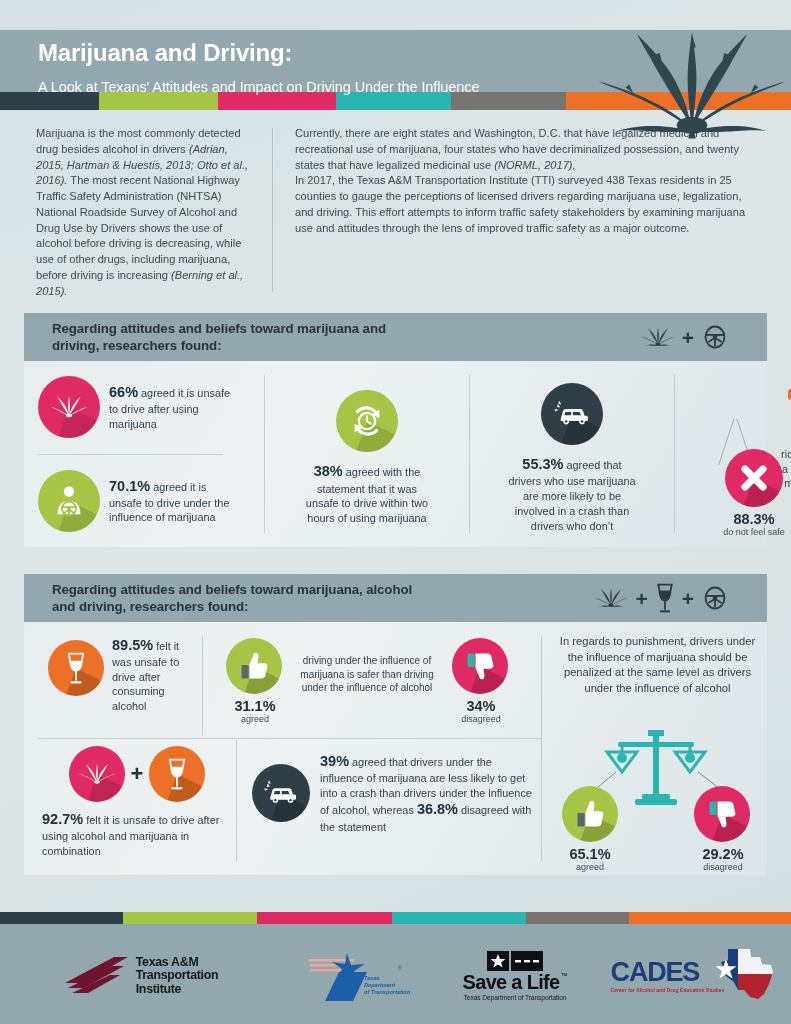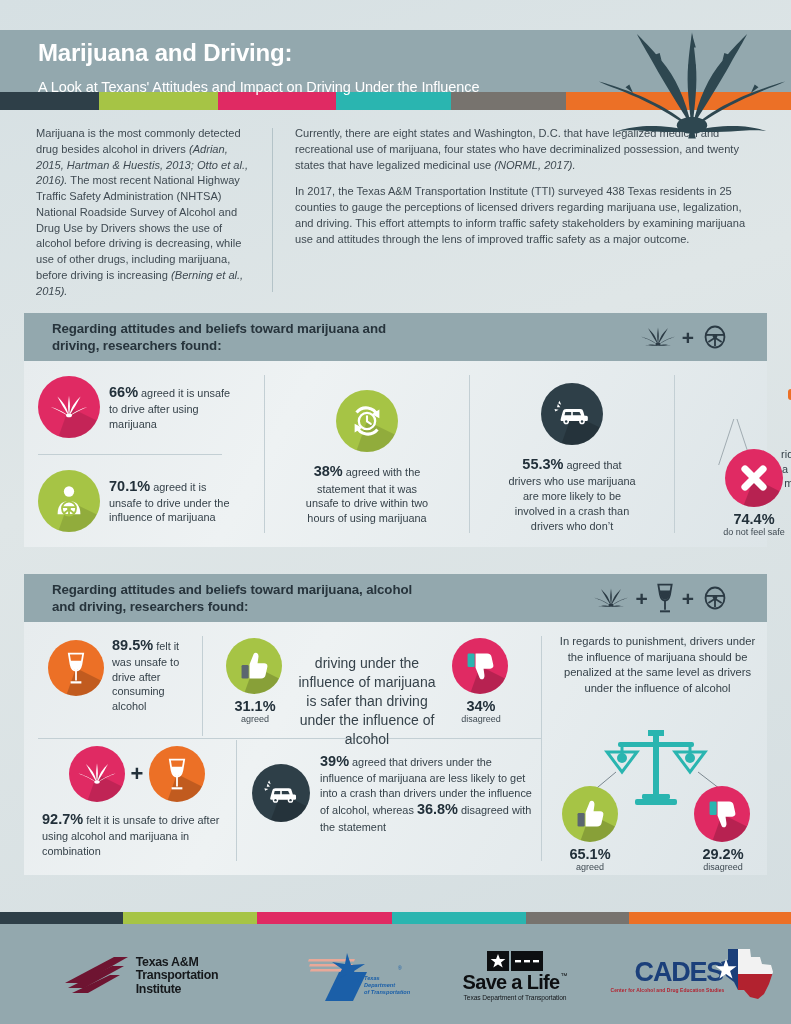--- a/index.html
+++ b/index.html
@@ -26,21 +26,21 @@
   .colorbar > div { height:100%; }
 
   .leaf-header { position:absolute; right:4px; top:26px; width:190px; height:115px; z-index:4; pointer-events:none;}
 
   
   .intro { position:absolute; left:0; top:126px; width:791px; height:172px; display:flex; }
   .intro-col { font-size:11.1px; line-height:1.42; color:#3f4a52; }
   .intro-left { width:272px; padding-left:36px; padding-right:14px; }
   .intro-div { width:1px; background:#b4c3c8; margin-top:2px; margin-bottom:6px; }
   .intro-right { flex:1; padding-left:22px; padding-right:30px; }
-  .intro-right p + p { margin-top:11px; }
+  .intro-right p + p { }
   .cite { font-style:italic; }
 
   
   .section { position:absolute; left:24px; width:743px; }
   .sec-head {
     height:48px; background:#93a8ae; display:flex; align-items:center;
     padding-left:28px; padding-right:22px; position:relative;
   }
   .sec-head-text { font-size:13.3px; font-weight:bold; color:#27343c; line-height:1.28; letter-spacing:-0.1px;}
   .sec-head-icons { position:absolute; right:38px; top:50%; transform:translateY(-50%);
@@ -82,21 +82,21 @@
   .footer-bar { position:absolute; left:0; top:0; width:791px; height:12px; display:flex; }
   .footer-bar > div { height:100%; }
   .logos { position:absolute; left:0; top:12px; width:791px; height:104px;
            display:flex; align-items:center; }
   .logo { display:flex; align-items:center; justify-content:center; }
 
   .tti-txt { font-size:12.4px; font-weight:bold; color:#15181b; line-height:1.06; letter-spacing:-0.3px; }
   .txdot-txt { font-size:5.6px; font-style:italic; font-weight:bold; color:#1b5fa8; line-height:1.28; }
   .sal-txt { font-size:20px; font-weight:bold; color:#0d0f11; letter-spacing:-0.7px; line-height:1; }
   .sal-sub { font-size:6.7px; color:#15181b; letter-spacing:-0.1px; margin-top:2px; }
-  .cades-txt { font-size:27px; font-weight:bold; color:#1b3f7a; letter-spacing:-1.2px; line-height:1;margin-left:24px; }
+  .cades-txt { font-size:27px; font-weight:bold; color:#1b3f7a; letter-spacing:-1.2px; line-height:1; }
   .cades-sub { font-size:4.9px; font-weight:bold; color:#b2222f; letter-spacing:0.1px; margin-top:2px;}
 </style>
 </head>
 <body>
 
 <div class="page">
 
   <div class="header-band"></div>
 
   <div class="header-text">
@@ -311,21 +311,21 @@
             <path d="M29 29 L58 44 L58 58 L18 58 Z" fill="rgba(0,0,0,0.18)"></path>
           </svg>
           <svg width="32" height="32" viewBox="0 0 32 32">
             <g stroke="#fff" stroke-width="7.2" stroke-linecap="round">
               <path d="M7 7 L25 25"></path>
                 <path d="M25 7 L7 25"></path>
             </g>
           </svg>
         </div>
         <div style="position:absolute;left:14px;top:150px;width:74px;text-align:center;">
-          <div class="pct-big">74.4%</div>
+          <div class="pct-big">88.3%</div>
           <div class="pct-lab">do not feel safe</div>
         </div>
 
         <div style="position:absolute;left:78px;top:86px;width:88px;text-align:center;font-size:10.9px;line-height:1.35;color:#36424a;">riding in a car with a driver who used marijuana before driving</div>
 
         <div class="circle" style="position:absolute;left:162px;top:88px;width:58px;height:58px;background:#a6c445;">
           <svg class="shadow" width="58" height="58" viewBox="0 0 58 58">
             <path d="M29 29 L58 44 L58 58 L18 58 Z" fill="rgba(0,0,0,0.18)"></path>
           </svg>
           <svg width="34" height="34" viewBox="0 0 34 34">
@@ -412,21 +412,21 @@
           </svg>
           <svg width="32" height="32" viewBox="0 0 36 36">
             <rect x="4" y="17" width="8" height="15" rx="1.4" fill="#5b6670"></rect>
             <path d="M13 16 L13 32 L26 32 C29 32 30.5 30.5 31 28 L33 19 C33.5 16.5 32 15 29.5 15 L22 15 L23 8 C23.4 5 22 3 20 3 C18.6 3 17.7 4 17.2 5.6 L13 16 Z" fill="#fff"></path>
           </svg>
         </div>
         <div style="position:absolute;left:8px;top:62px;width:62px;text-align:center;">
           <div class="pct-big">31.1%</div>
           <div class="pct-lab">agreed</div>
         </div>
-        <div style="position:absolute;left:76px;top:18px;width:150px;text-align:center;font-size:14px;line-height:1.36;color:#36424a;">driving under the influence of marijuana is safer than driving under the influence of alcohol</div>
+        <div style="position:absolute;left:76px;top:18px;width:150px;text-align:center;font-size:10px;line-height:1.36;color:#36424a;">driving under the influence of marijuana is safer than driving under the influence of alcohol</div>
         <div class="circle" style="position:absolute;left:236px;top:2px;width:56px;height:56px;background:#e02a63;">
           <svg class="shadow" width="56" height="56" viewBox="0 0 56 56">
             <path d="M28 28 L56 42 L56 56 L18 56 Z" fill="rgba(0,0,0,0.18)"></path>
           </svg>
           <svg width="32" height="32" viewBox="0 0 36 36">
             <rect x="4" y="4" width="8" height="15" rx="1.4" fill="#2ab5b0"></rect>
             <path d="M13 20 L13 4 L26 4 C29 4 30.5 5.5 31 8 L33 17 C33.5 19.5 32 21 29.5 21 L22 21 L23 28 C23.4 31 22 33 20 33 C18.6 33 17.7 32 17.2 30.4 L13 20 Z" fill="#fff"></path>
           </svg>
         </div>
         <div style="position:absolute;left:234px;top:62px;width:62px;text-align:center;">

